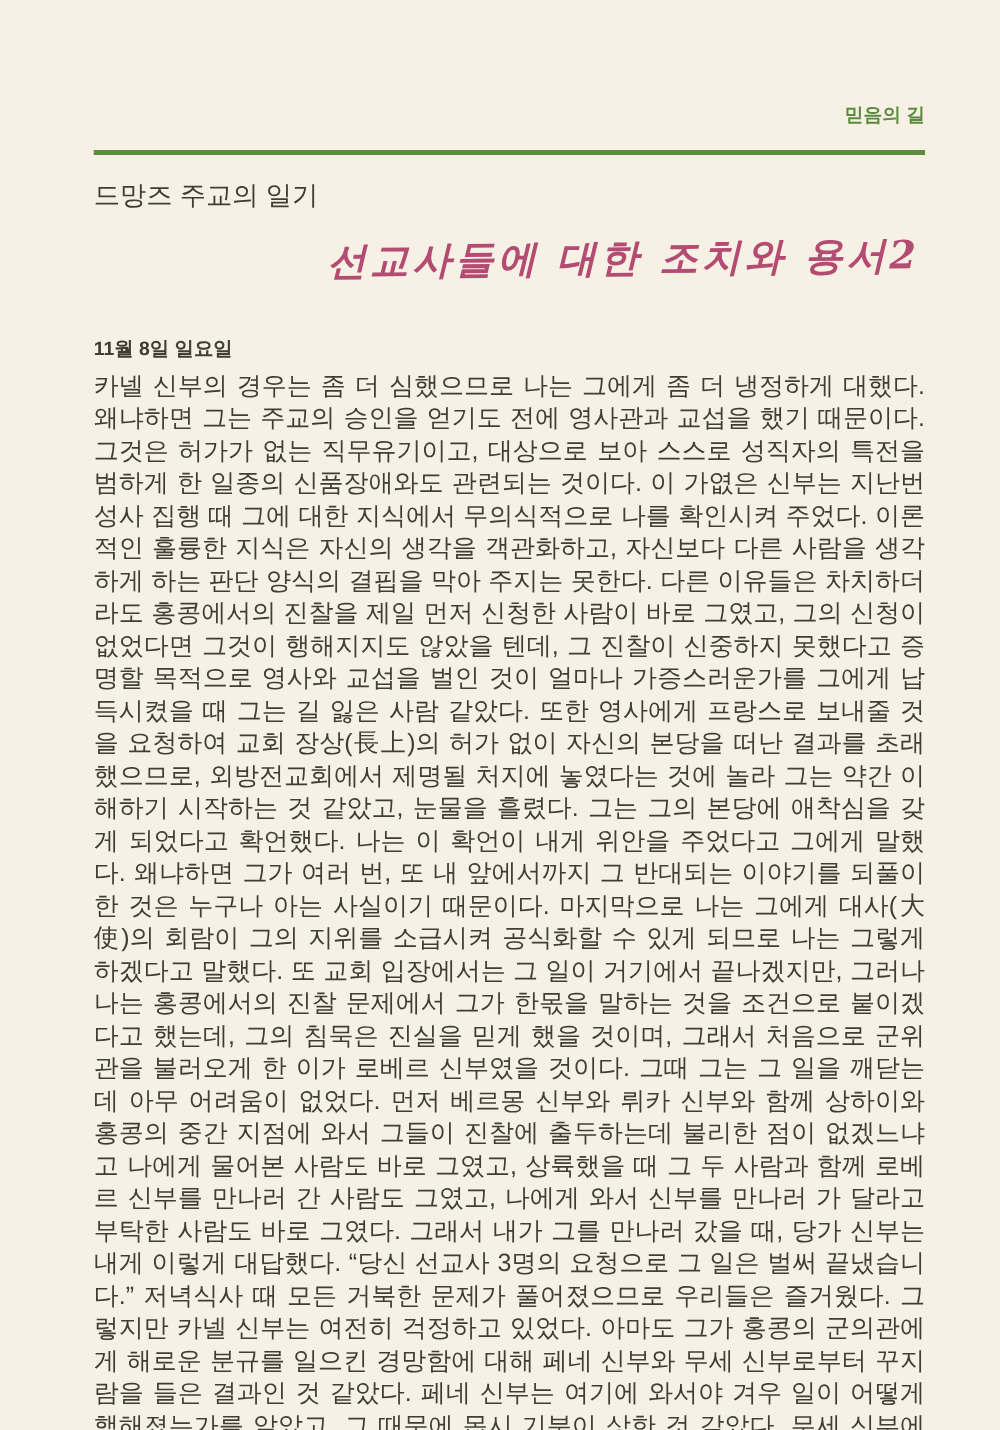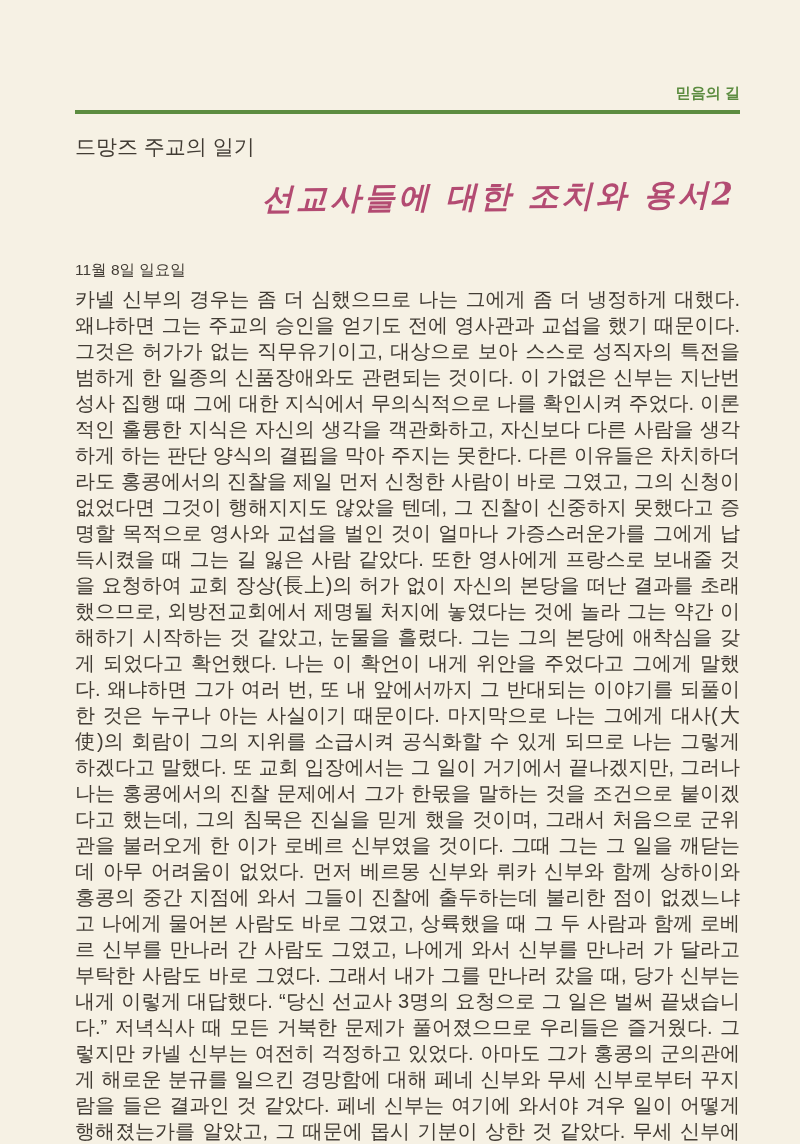--- a/index.html
+++ b/index.html
@@ -18,21 +18,21 @@
     padding: 84px 60px 0 75px;
   }
   .content { width: 665px; }
 
   .masthead {
     text-align: right;
     font-size: 15px;
     font-weight: bold;
     line-height: 18px;
     color: var(--green, #5c8c40);
-    margin-bottom: 8px;
+    margin-bottom: 18px;
   }
   .green-rule {
     height: 4px;
     background: var(--green, #5c8c40);
     border: none;
     margin: 0;
   }
   .series-title {
     margin-top: 23px;
     font-size: 21px;
@@ -56,20 +56,21 @@
     font-size: 31px;
     letter-spacing: 3px;
     color: var(--magenta, #b34b72);
     transform: rotate(-0.6deg);
   }
   .entry-date {
     margin-top: 20px;
     font-size: 15.5px;
     line-height: 22px;
     color: var(--ink, #423c34);
+    font-weight: bold;
   }
   .body-text {
     margin-top: 5px;
     font-size: 20px;
     line-height: 26px;
     text-align: justify;
     word-break: break-all;
     color: var(--ink, #423c34);
   }
   .source-line {

